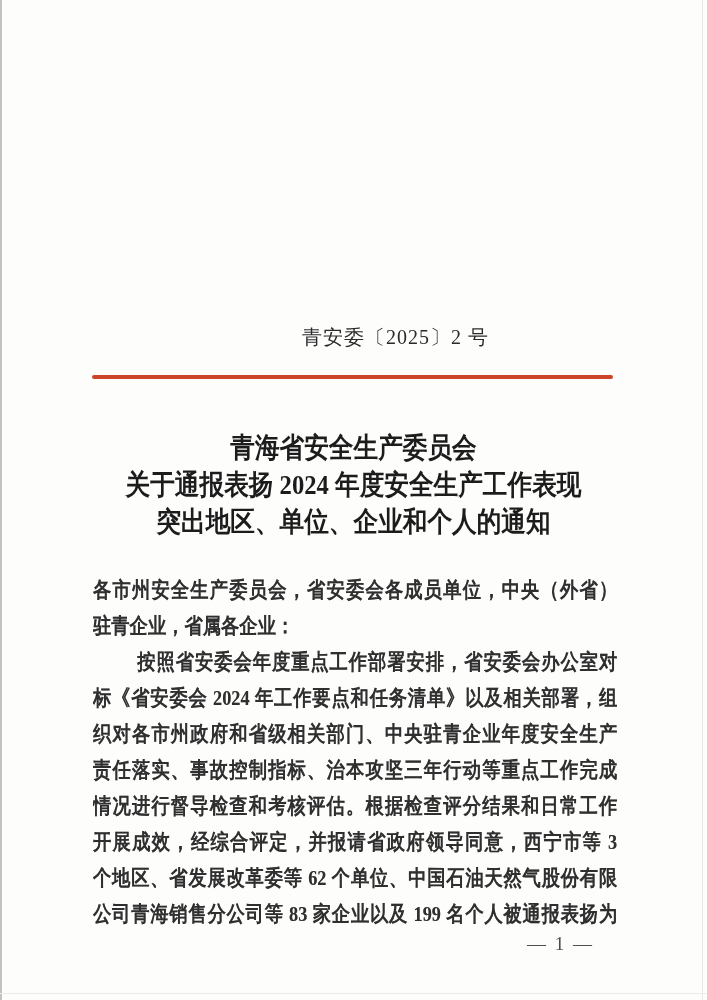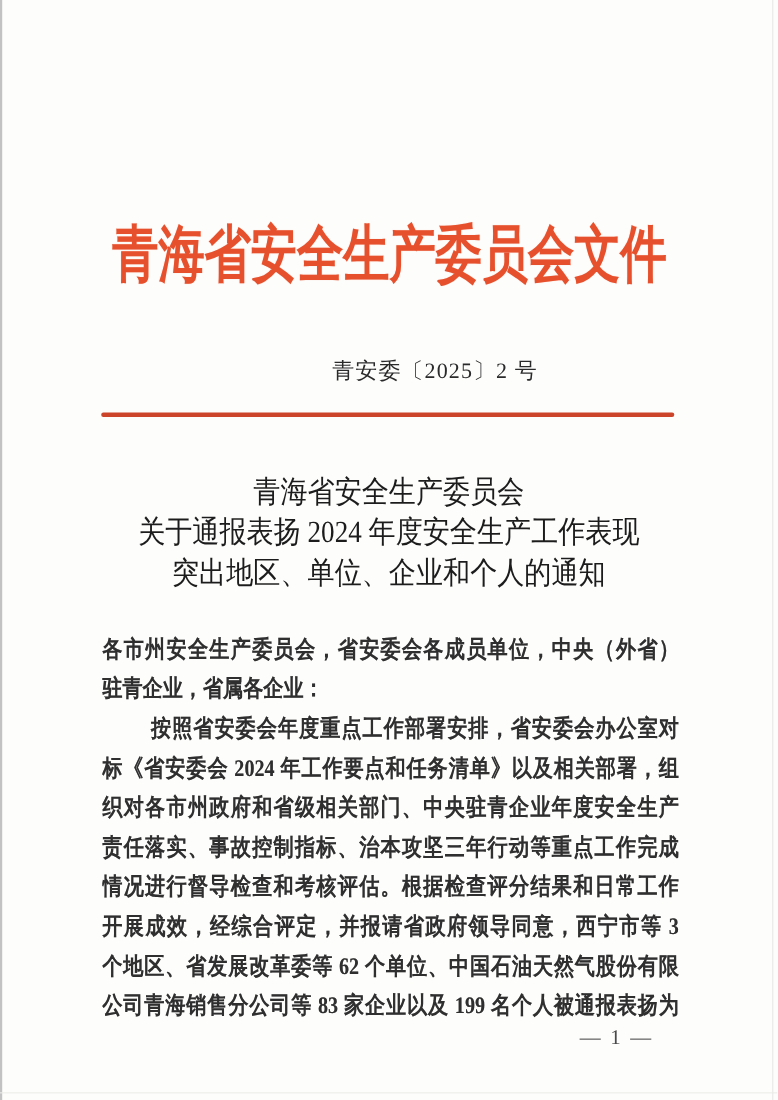--- a/index.html
+++ b/index.html
@@ -72,21 +72,21 @@
     background: linear-gradient(#e06547, #c9432a);
   }
 
   
   .doc-title {
     position: absolute;
     top: 429px; left: 0;
     width: 707px;
     text-align: center;
     font-size: 28px;
-    font-weight: normal;
+    font-weight: bold;
     line-height: 37px;
     color: #1c1c1c;
   }
   .doc-title .t-line {
     white-space: nowrap;
     transform: scaleX(0.88);
     transform-origin: center;
   }
 
   
@@ -130,23 +130,20 @@
   }
 </style>
 </head>
 <body>
 
 <div class="page">
   <div class="edge-left"></div>
   <div class="edge-right"></div>
   <div class="edge-bottom"></div>
 
-  <div class="org-header">
-    <span class="inner" style="color: rgb(231, 80, 44);">青海省安全生产委员会文件</span>
-  </div>
 
   <div class="doc-number">青安委〔2025〕2 号</div>
 
   <div class="red-rule" style="background: rgb(204, 69, 43);"></div>
 
   <div class="doc-title">
     <div class="t-line">青海省安全生产委员会</div>
     <div class="t-line">关于通报表扬 2024 年度安全生产工作表现</div>
     <div class="t-line">突出地区、单位、企业和个人的通知</div>
   </div>

